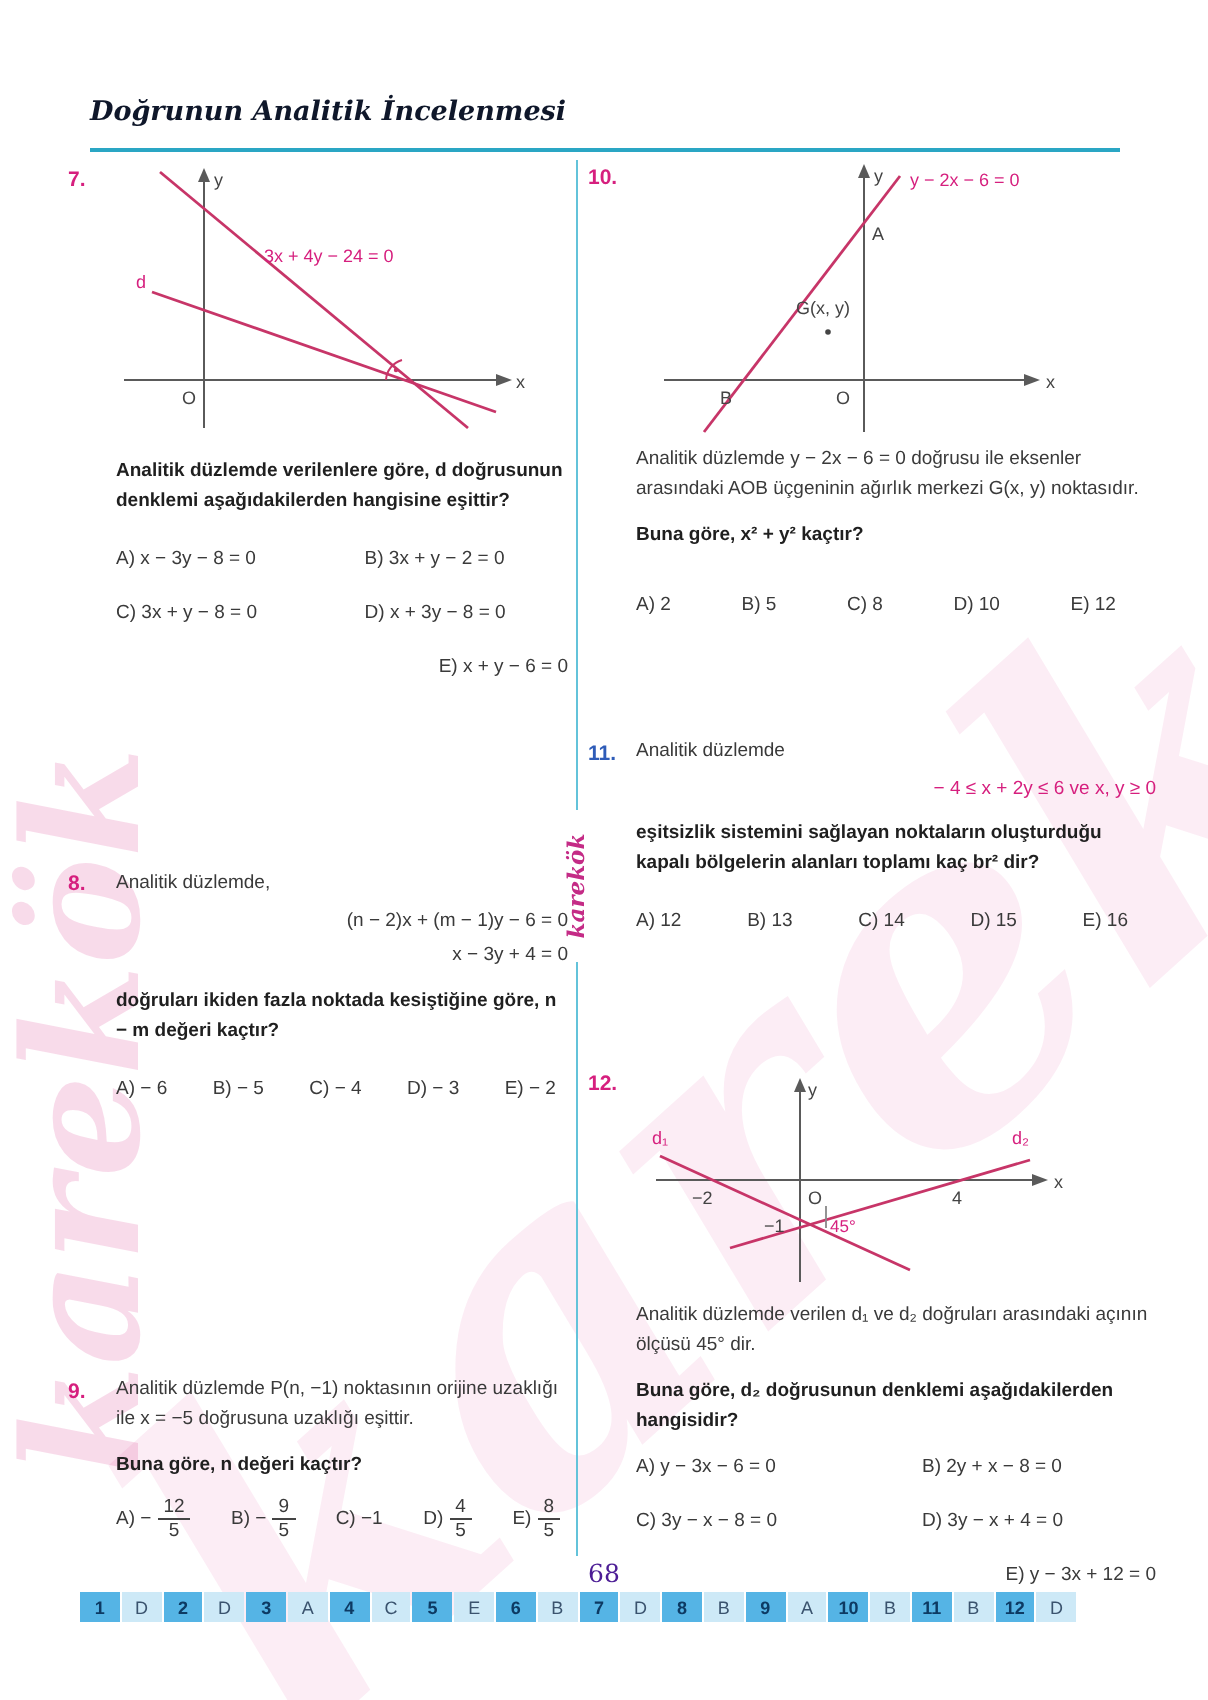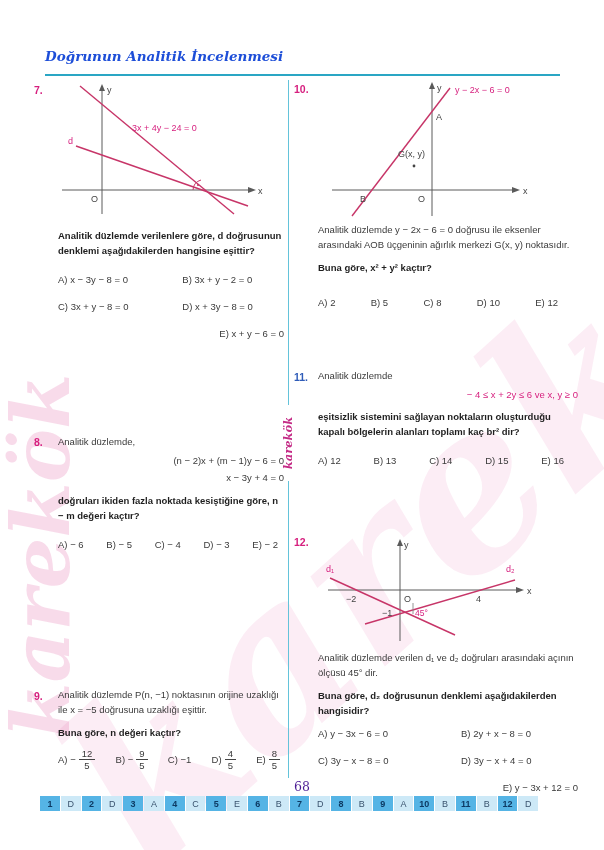--- a/index.html
+++ b/index.html
@@ -6,21 +6,21 @@
   .page{
     position:relative;width:604px;height:850px;margin:0 auto;
     background:#ffffff;overflow:hidden;
     font-family:"Liberation Sans","DejaVu Sans",sans-serif;
     color:#3a3a3a;
   }
   
   .hdr-title{
     position:absolute;left:45px;top:48px;
     font-family:"DejaVu Serif","Liberation Serif",serif;
-    font-style:italic;font-weight:bold;font-size:13.5px;color:#1d4ed8;
+    font-style:italic;font-weight:bold;font-size:13.5px;color:#0f172a;
   }
   .hdr-rule{position:absolute;left:45px;top:74px;width:515px;height:2px;background:#2aa6c4;}
   
   .wm{
     position:absolute;font-family:"DejaVu Serif","Liberation Serif",serif;
     font-style:italic;font-weight:bold;white-space:nowrap;pointer-events:none;
   }
   .wm-left{
     left:-6px;top:738px;font-size:80px;color:rgba(214,31,126,0.16);
     transform:rotate(-90deg);transform-origin:0 0;

